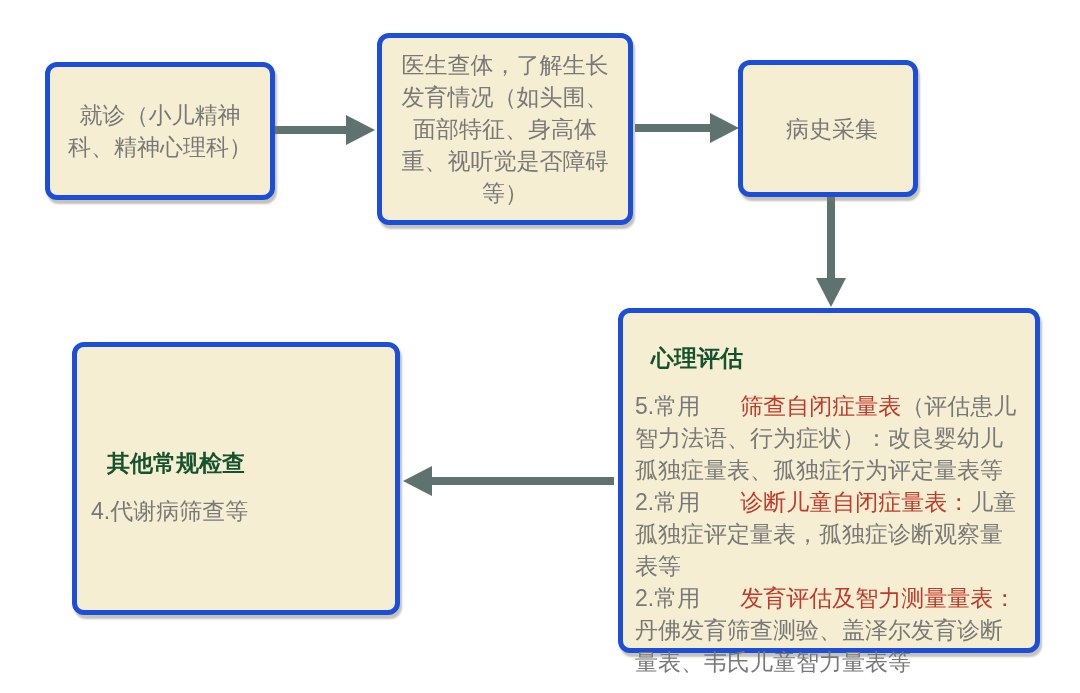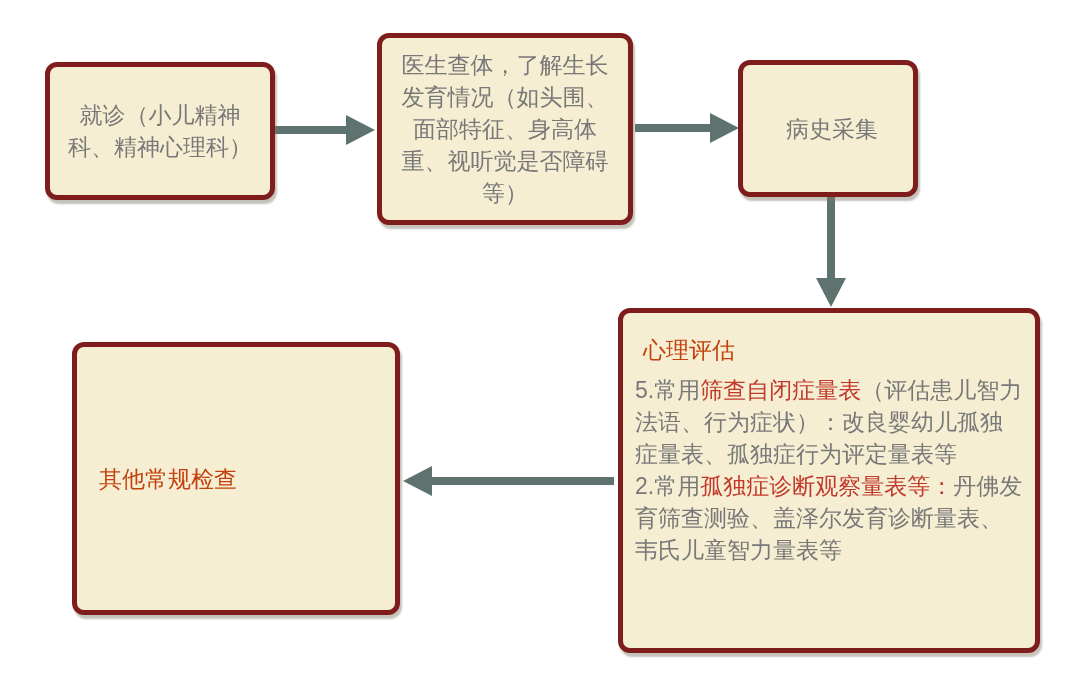--- a/index.html
+++ b/index.html
@@ -7,21 +7,21 @@
     position:relative;
     width:1080px;height:693px;
     background:#ffffff;
     font-family:"Liberation Sans","DejaVu Sans",sans-serif;
     overflow:hidden;
   }
   .arrow-layer{position:absolute;left:0;top:0;width:1080px;height:693px;}
   .fbox{
     position:absolute;
     background:#f6eed2;
-    border:5px solid #7f1d1d;
+    border:5px solid #1d4ed8;
     border-radius:12px;
     box-sizing:border-box;
     box-shadow:2px 4px 2px rgba(125,120,100,0.45);
     color:#787878;
     font-size:23px;
     line-height:32px;
   }
   .center-box{
     display:flex;
     align-items:center;
@@ -31,23 +31,23 @@
   }
   .box-visit{left:45px;top:62px;width:230px;height:138px;padding:4px 12px;}
   .box-exam{left:377px;top:33px;width:256px;height:192px;padding:4px 9px;}
   .box-history{left:738px;top:60px;width:180px;height:137px;}
   .box-assessment{left:618px;top:308px;width:422px;height:345px;padding:13px 12px 8px 12px;}
   .box-other{
     left:72px;top:342px;width:328px;height:273px;
     padding:10px 14px;
     display:flex;flex-direction:column;justify-content:center;
   }
-  .box-title{font-weight:normal;color:#c2410c;margin:8px;}
+  .box-title{font-weight:bold;color:#14532d;margin:16px;}
   .item{margin:0;}
-  .red{color:#c0392b;}
+  .red{color:#c0392b;margin-left:40px;}
 </style>
 </head>
 <body>
 
 <div class="canvas">
 
   <svg class="arrow-layer" width="1080" height="693" viewBox="0 0 1080 693">
     <g>
       <line x1="266" y1="130" x2="350" y2="130" stroke="#5e7370" stroke-width="8"></line>
       <polygon points="375,130 346,115 346,145" fill="#5e7370"></polygon>
@@ -74,20 +74,22 @@
     <span>医生查体，了解生长发育情况（如头围、面部特征、身高体重、视听觉是否障碍等）</span>
   </div>
 
   <div class="fbox center-box box-history">
     <span>病史采集</span>
   </div>
 
   <div class="fbox box-assessment">
     <p class="box-title">心理评估</p>
     <p class="item"><span>5.常用</span><span class="red">筛查自闭症量表</span><span>（评估患儿智力法语、行为症状）：改良婴幼儿孤独症量表、孤独症行为评定量表等</span></p>
-    <p class="item"><span>2.常用</span><span class="red">孤独症诊断观察量表等：</span><span>丹佛发育筛查测验、盖泽尔发育诊断量表、韦氏儿童智力量表等</span></p>
+    <p class="item"><span>2.常用</span><span class="red">诊断儿童自闭症量表：</span><span>儿童孤独症评定量表，孤独症诊断观察量表等</span></p>
+    <p class="item"><span>2.常用</span><span class="red">发育评估及智力测量量表：</span><span>丹佛发育筛查测验、盖泽尔发育诊断量表、韦氏儿童智力量表等</span></p>
   </div>
 
   <div class="fbox box-other">
     <p class="box-title">其他常规检查</p>
+    <p class="item">4.代谢病筛查等</p>
   </div>
 
 </div>
 
 </body></html>

